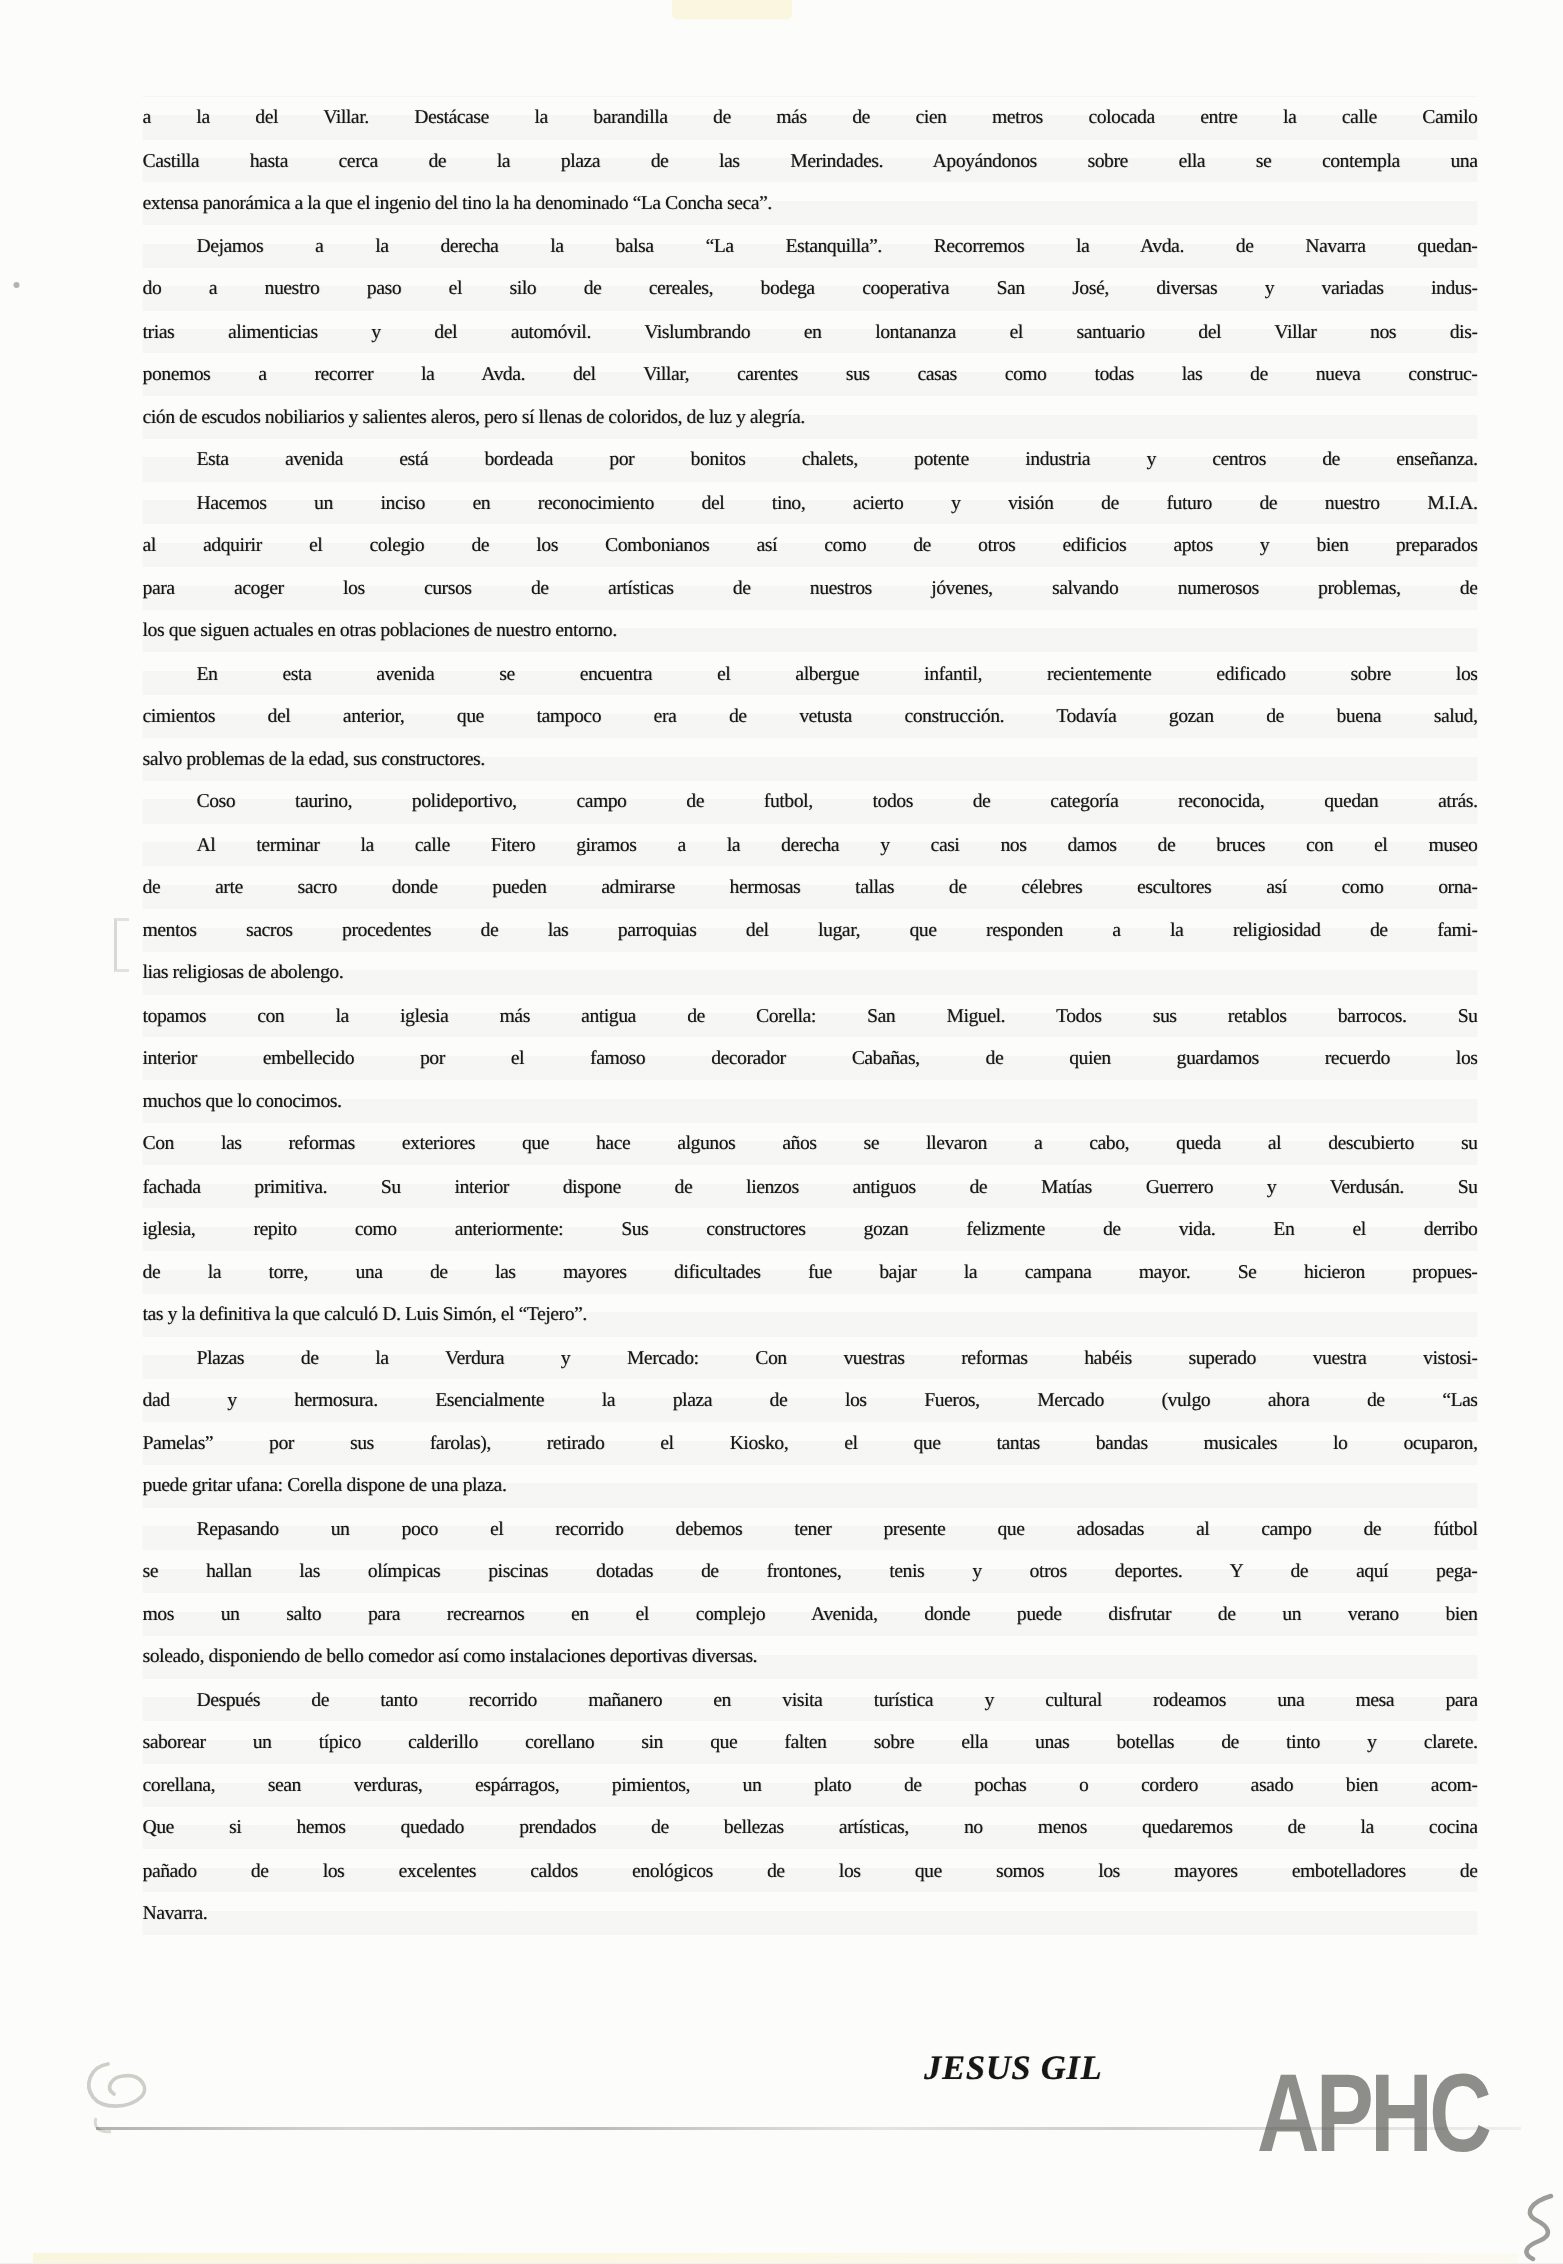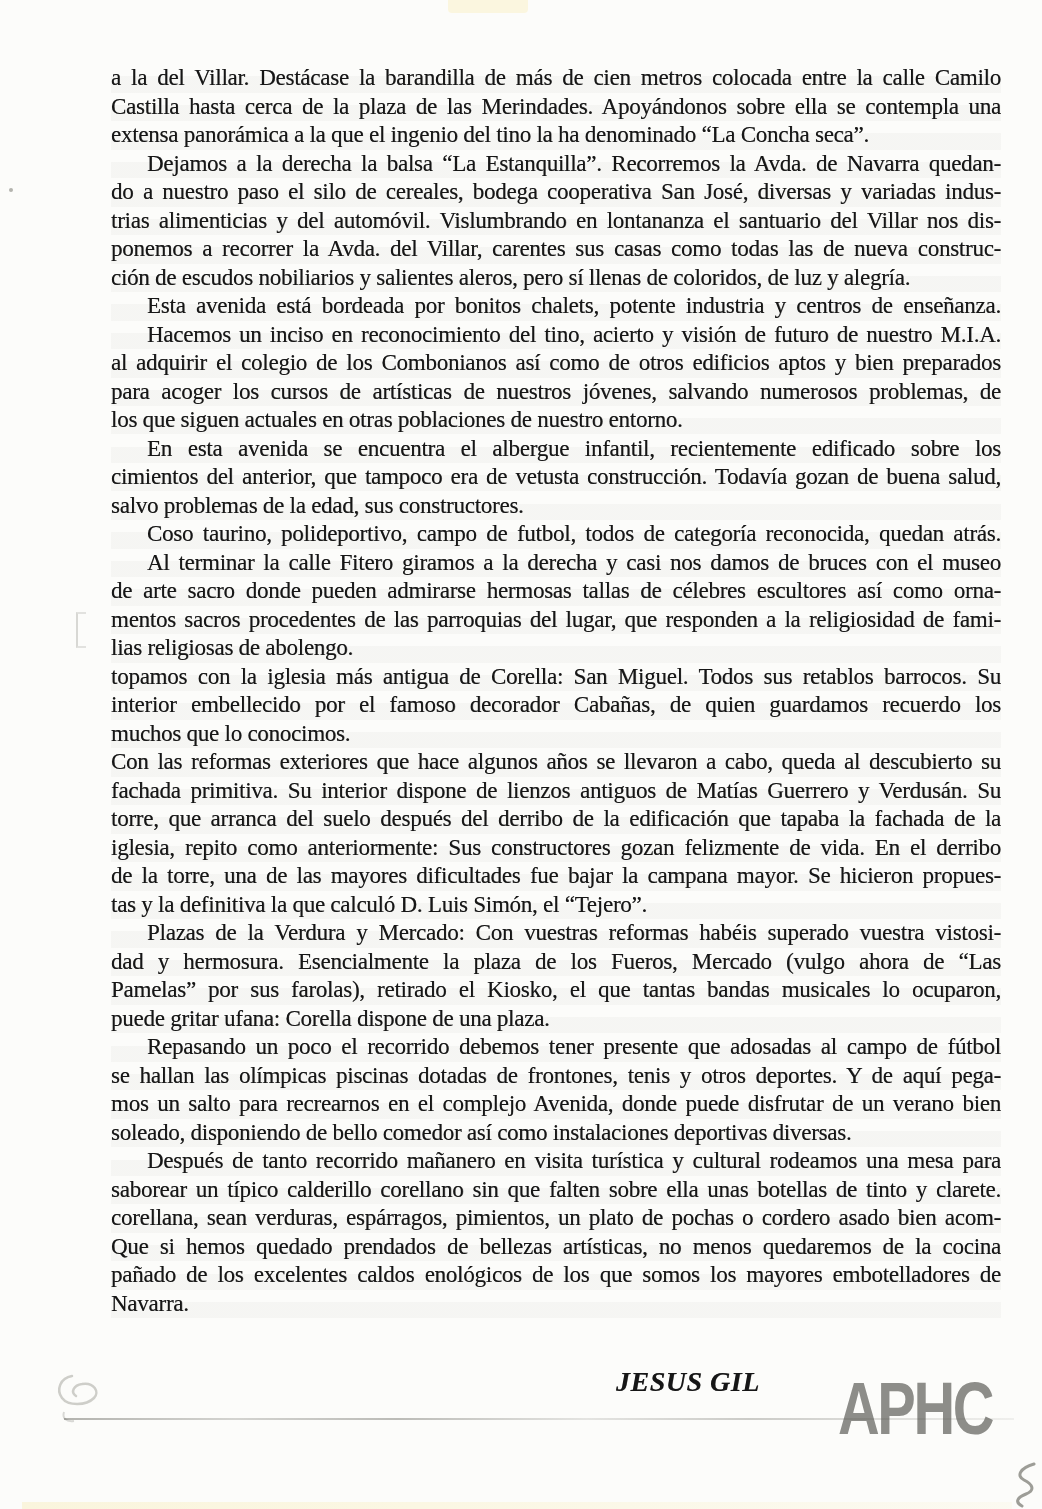--- a/index.html
+++ b/index.html
@@ -6,23 +6,23 @@
   .page{
     position:relative;
     width:1042px;height:1509px;
     background:#fcfcfa;
     overflow:hidden;
     font-family:"Liberation Serif", serif;
   }
   
   .text-block{
     position:absolute;
-    left:111px;top:64px;width:890px;
+    left:95px;top:64px;width:890px;
     color:#161616;
-    font-size:23px;
+    font-size:13px;
     line-height:28.5px;
     letter-spacing:-0.25px;
     text-shadow:0.3px 0.3px 0.5px rgba(25,25,25,0.55);
     background:repeating-linear-gradient(
       0deg,
       rgba(125,125,115,0.05) 0px, rgba(125,125,115,0.05) 16px,
       rgba(125,125,115,0.00) 16px, rgba(125,125,115,0.00) 28.5px
     );
   }
   .para{margin:0;padding:0;}
@@ -37,21 +37,21 @@
   }
   .line.last{
     text-align:left;
     text-align-last:left;
   }
   .line.ind{text-indent:36px;}
   .signature{
     position:absolute;
     left:616px;top:1366px;
     font-family:"Liberation Serif", serif;
-    font-size:28px;
+    font-size:23px;
     font-weight:bold;
     font-style:italic;
     letter-spacing:0.5px;
     color:#161616;
     text-shadow:0.3px 0.3px 0.5px rgba(25,25,25,0.5);
   }
   .watermark{
     position:absolute;
     left:838px;top:1372px;
     font-family:"Liberation Sans", sans-serif;
@@ -139,21 +139,20 @@
         <div class="line last">lias religiosas de abolengo.</div>
       </div>
       <div class="para">
         <div class="line just">topamos con la iglesia más antigua de Corella: San Miguel. Todos sus retablos barrocos. Su</div>
         <div class="line just">interior embellecido por el famoso decorador Cabañas, de quien guardamos recuerdo los</div>
         <div class="line last">muchos que lo conocimos.</div>
       </div>
       <div class="para">
         <div class="line just">Con las reformas exteriores que hace algunos años se llevaron a cabo, queda al descubierto su</div>
         <div class="line just">fachada primitiva. Su interior dispone de lienzos antiguos de Matías Guerrero y Verdusán. Su</div>
-        <div class="line just">torre, que arranca del suelo después del derribo de la edificación que tapaba la fachada de la</div>
         <div class="line just">iglesia, repito como anteriormente: Sus constructores gozan felizmente de vida. En el derribo</div>
         <div class="line just">de la torre, una de las mayores dificultades fue bajar la campana mayor. Se hicieron propues-</div>
         <div class="line last">tas y la definitiva la que calculó D. Luis Simón, el “Tejero”.</div>
       </div>
       <div class="para">
         <div class="line just ind">Plazas de la Verdura y Mercado: Con vuestras reformas habéis superado vuestra vistosi-</div>
         <div class="line just">dad y hermosura. Esencialmente la plaza de los Fueros, Mercado (vulgo ahora de “Las</div>
         <div class="line just">Pamelas” por sus farolas), retirado el Kiosko, el que tantas bandas musicales lo ocuparon,</div>
         <div class="line last">puede gritar ufana: Corella dispone de una plaza.</div>
       </div>

